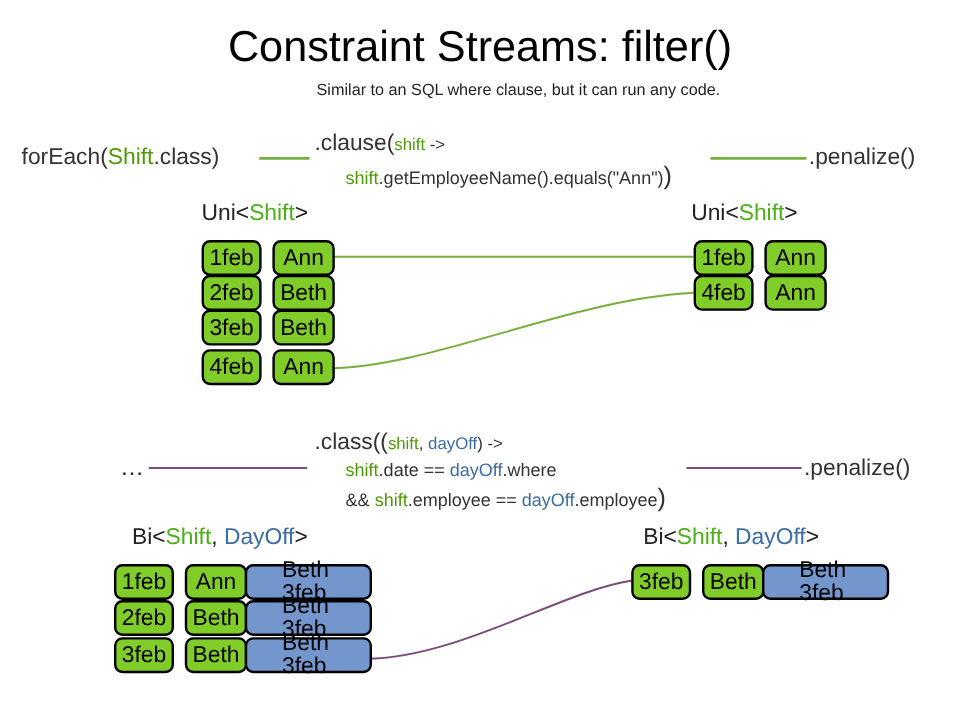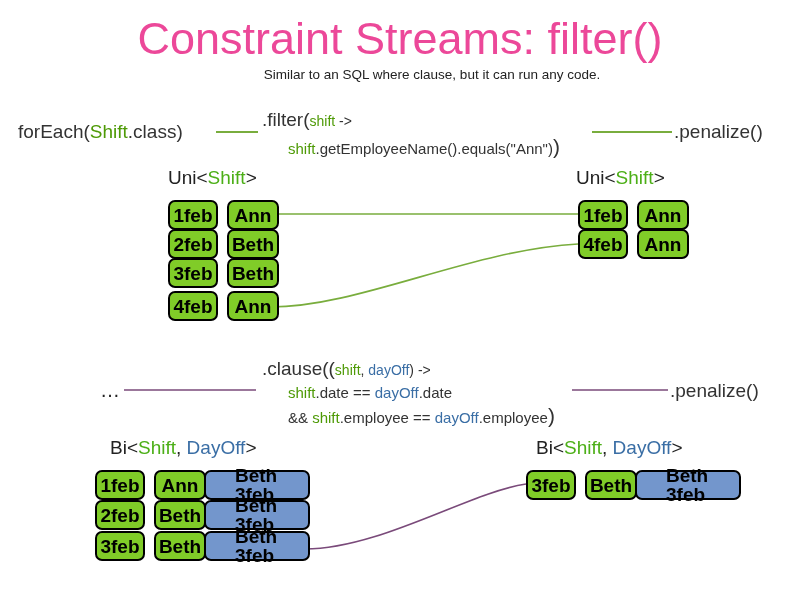--- a/index.html
+++ b/index.html
@@ -11,42 +11,42 @@
     overflow:hidden;
     position:relative;
   }
   #canvas{position:absolute;left:0;top:0;width:800px;height:600px;}
 
   .abs{position:absolute;}
 
   
   #title{
     left:0;top:18px;width:800px;text-align:center;
-    font-size:45px;line-height:42px;color:#ec4899;
+    font-size:36px;line-height:42px;color:#000000;
     letter-spacing:0px;
   }
   #subtitle{
     left:0;top:66px;width:800px;text-align:center;
     font-size:13.5px;line-height:18px;color:#222;padding-left:32px;
   }
 
   
   .code{font-size:19px;line-height:24px;color:#333;white-space:nowrap;}
   .code-sm{font-size:14px;line-height:20px;color:#333;white-space:nowrap;}
   .code-sm2{font-size:15px;line-height:21px;color:#333;white-space:nowrap;}
   .tok-shift{color:#4e9a06;}
   .tok-dayoff{color:#3a6ea5;}
   .paren-big{font-size:21px;color:#333;}
 
   .streamlabel{font-size:19px;line-height:22px;color:#222;white-space:nowrap;}
   .streamlabel .g{color:#4caf17;}
   .streamlabel .b{color:#3a6ea5;}
 
   
-  .tuple{position:absolute;display:flex;align-items:center;font-weight:bold;}
+  .tuple{position:absolute;display:flex;align-items:center;}
   .cell{
     box-sizing:border-box;
     border:2px solid #000;
     border-radius:7px;
     display:flex;align-items:center;justify-content:center;
     height:30px;
     font-size:19px;
     line-height:19px;
     background:#7ed321;
     color:#000;
@@ -87,21 +87,21 @@
     <line class="ln-purple" x1="572" y1="390" x2="668" y2="390"></line>
 
     <path class="ln-purple" d="M 305 549 C 380 549 470 492 526 484"></path>
   </svg>
 
   <div class="abs code" style="left:18px;top:120px;">
     <span>forEach(</span><span class="tok-shift">Shift</span><span>.class)</span>
   </div>
 
   <div class="abs code" style="left:262px;top:108px;">
-    <span>.filter(</span><span class="tok-shift code-sm">shift</span><span class="code-sm"> -&gt;</span>
+    <span>.clause(</span><span class="tok-shift code-sm">shift</span><span class="code-sm"> -&gt;</span>
   </div>
 
   <div class="abs code-sm2" style="left:288px;top:136px;">
     <span class="tok-shift">shift</span><span>.getEmployeeName().equals("Ann")</span><span class="paren-big">)</span>
   </div>
 
   <div class="abs code" style="left:674px;top:120px;">.penalize()</div>
 
   <div class="abs streamlabel" style="left:168px;top:167px;">
     <span>Uni&lt;</span><span class="g">Shift</span><span>&gt;</span>
@@ -132,25 +132,25 @@
     <div class="cell name last" style="width:52px;">Ann</div>
   </div>
   <div class="tuple" style="left:578px;top:229px;">
     <div class="cell date" style="width:50px;">4feb</div>
     <div class="cell name last" style="width:52px;">Ann</div>
   </div>
 
   <div class="abs dots" style="left:100px;top:379px;">…</div>
 
   <div class="abs code" style="left:262px;top:357px;">
-    <span>.clause((</span><span class="tok-shift code-sm">shift</span><span class="code-sm">, </span><span class="tok-dayoff code-sm">dayOff</span><span class="code-sm">) -&gt;</span>
+    <span>.class((</span><span class="tok-shift code-sm">shift</span><span class="code-sm">, </span><span class="tok-dayoff code-sm">dayOff</span><span class="code-sm">) -&gt;</span>
   </div>
 
   <div class="abs code-sm2" style="left:288px;top:382px;">
-    <span class="tok-shift">shift</span><span>.date == </span><span class="tok-dayoff">dayOff</span><span>.date</span>
+    <span class="tok-shift">shift</span><span>.date == </span><span class="tok-dayoff">dayOff</span><span>.where</span>
   </div>
 
   <div class="abs code-sm2" style="left:288px;top:405px;">
     <span>&amp;&amp; </span><span class="tok-shift">shift</span><span>.employee == </span><span class="tok-dayoff">dayOff</span><span>.employee</span><span class="paren-big">)</span>
   </div>
 
   <div class="abs code" style="left:670px;top:379px;">.penalize()</div>
 
   <div class="abs streamlabel" style="left:110px;top:437px;">
     <span>Bi&lt;</span><span class="g">Shift</span><span>, </span><span class="b">DayOff</span><span>&gt;</span>

